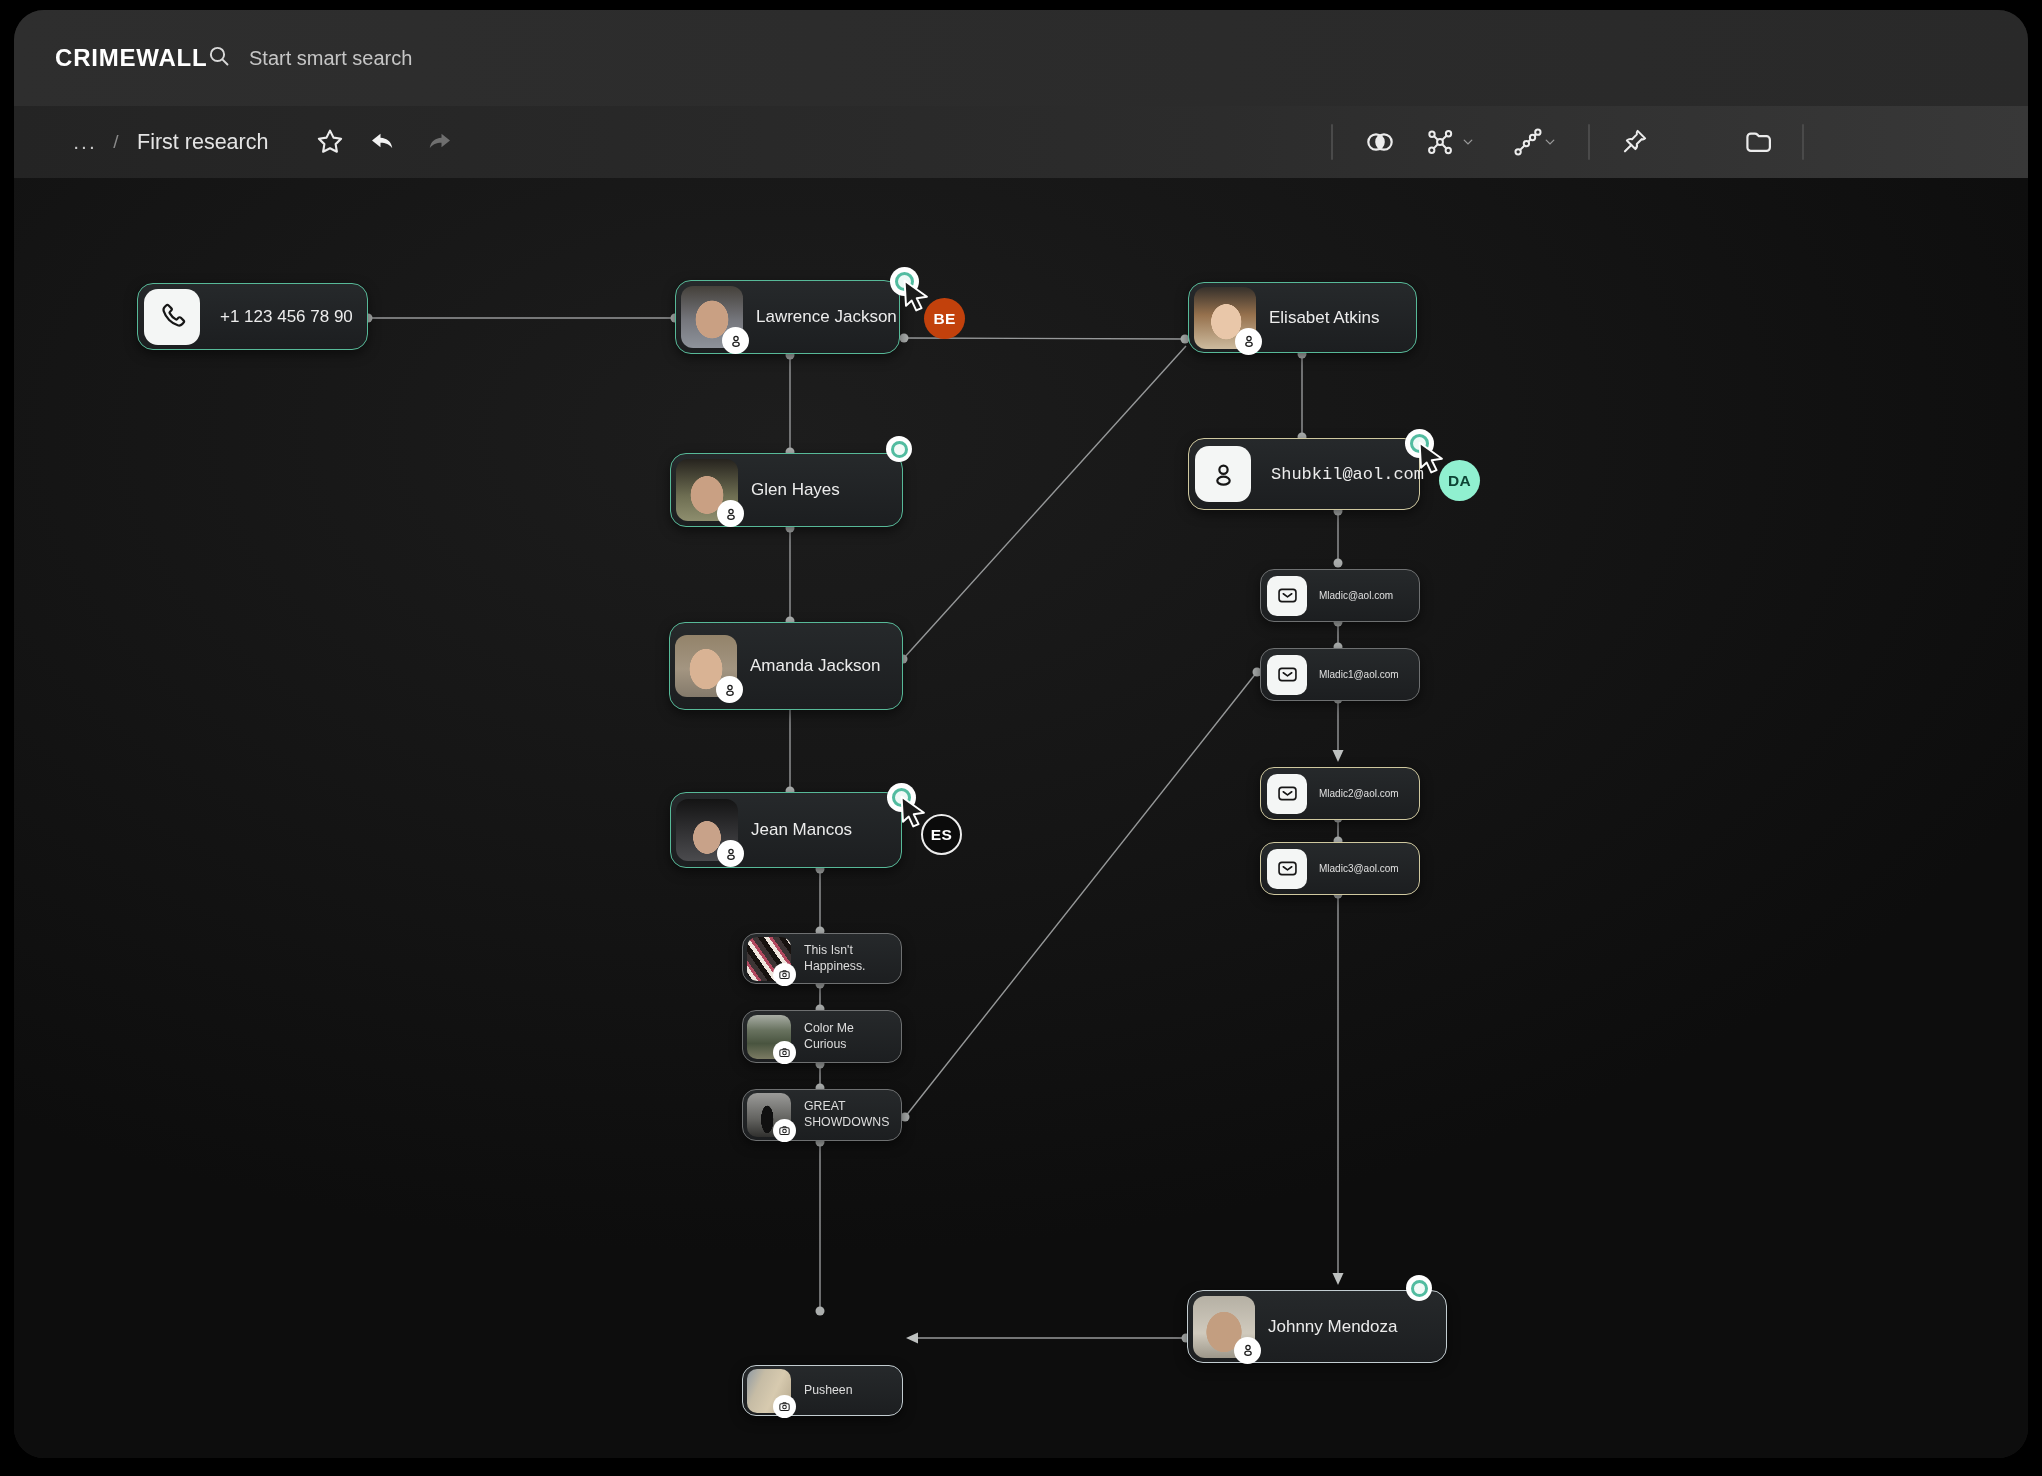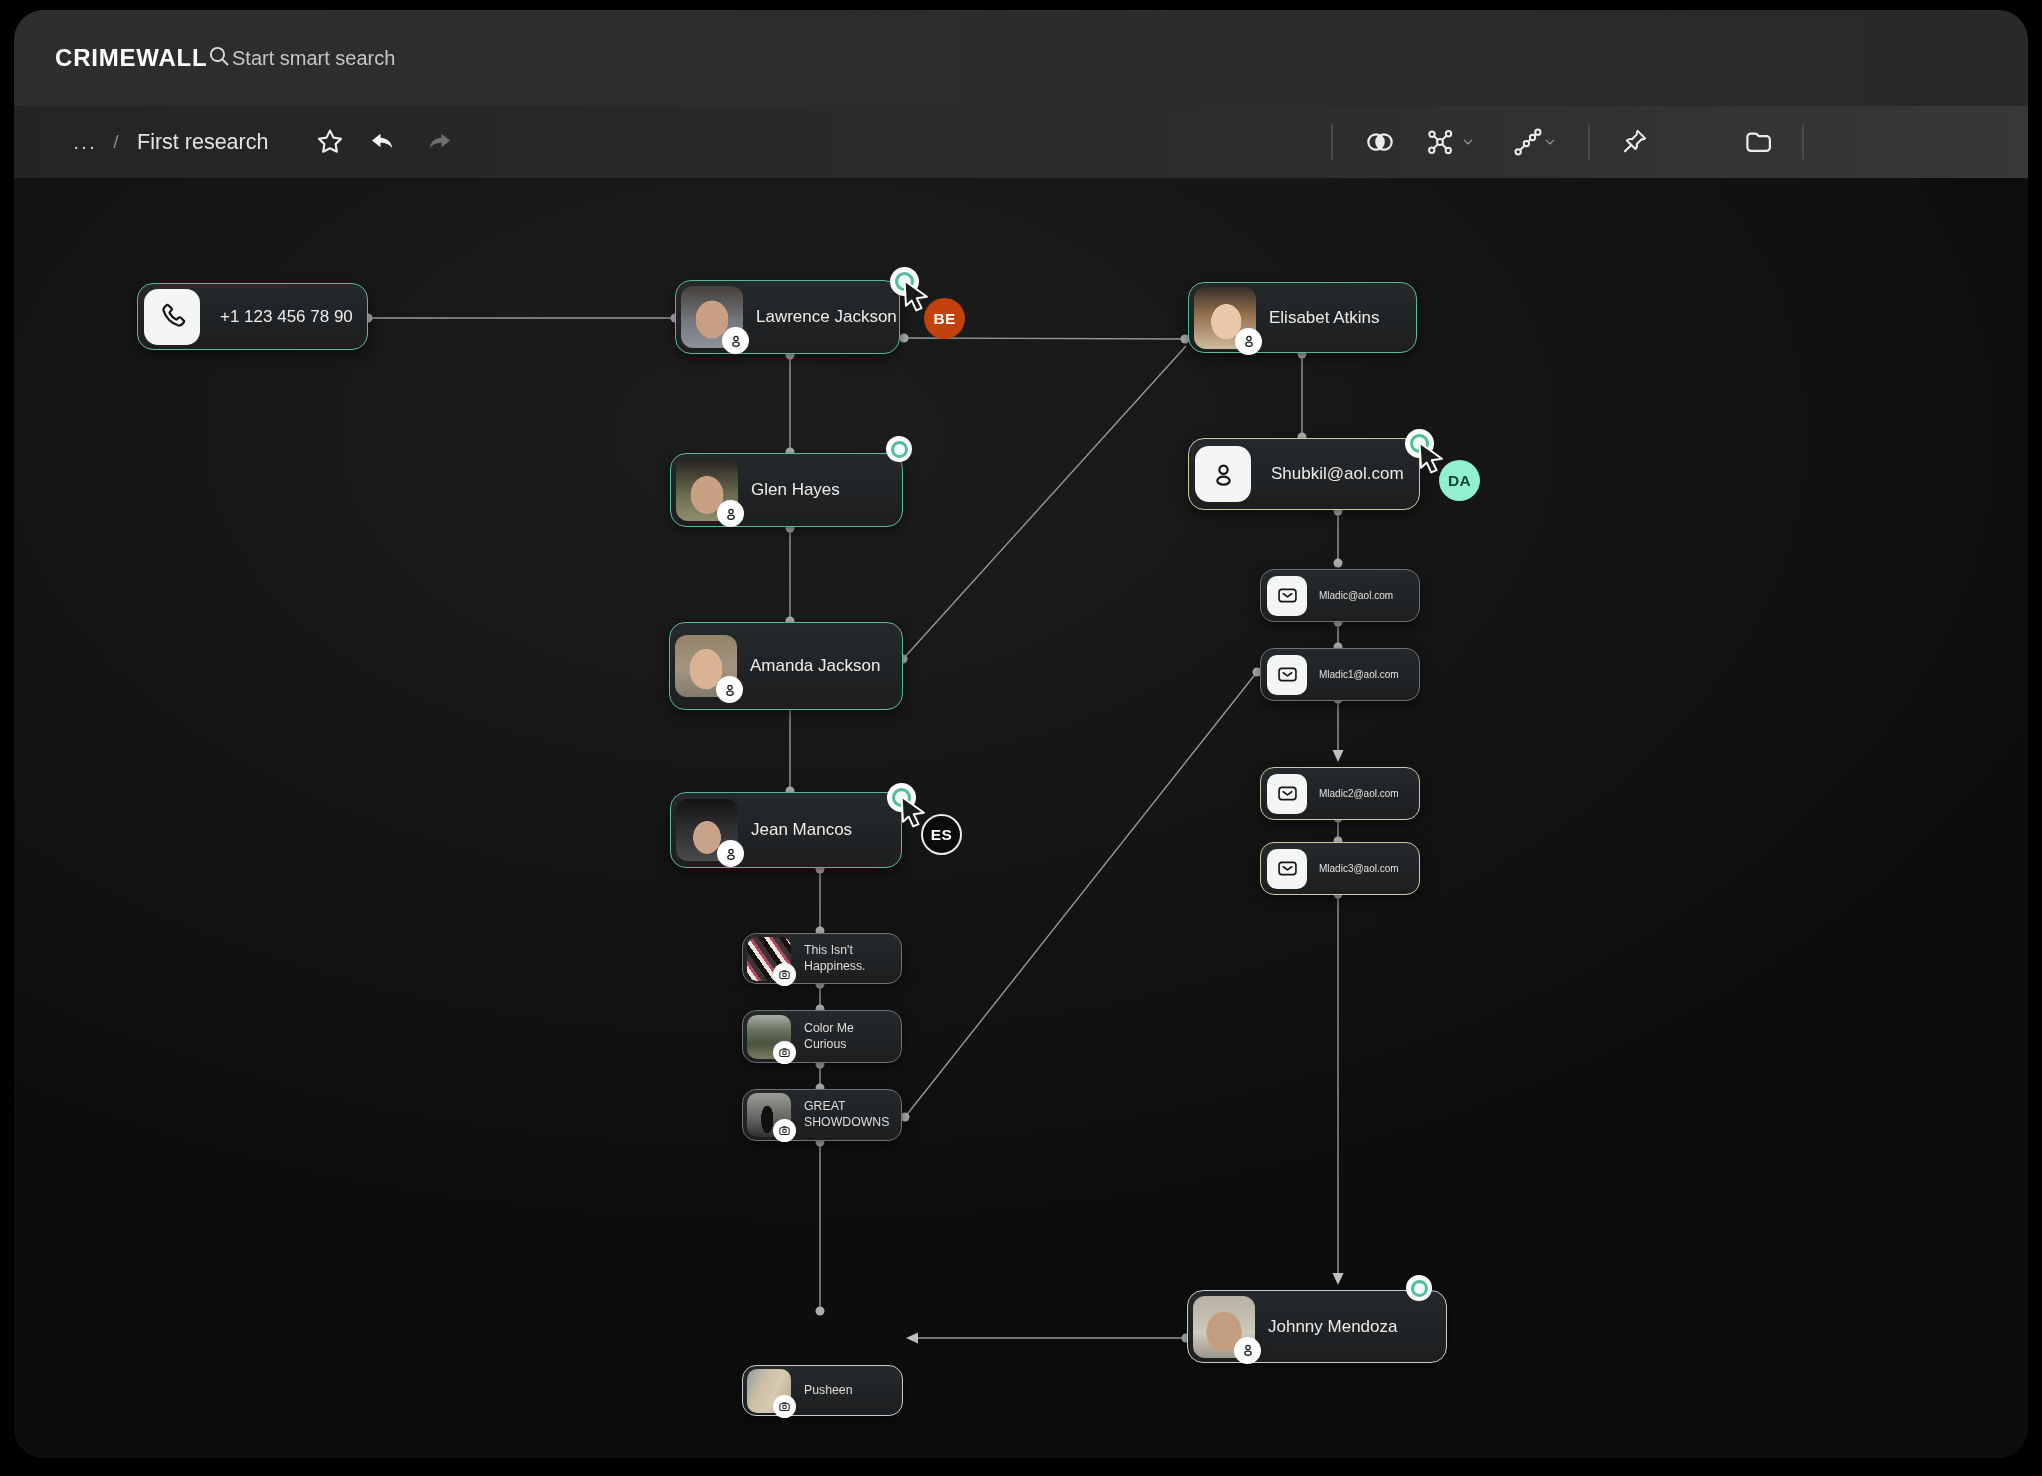--- a/index.html
+++ b/index.html
@@ -11,21 +11,21 @@
   .window { position:absolute; left:14px; top:10px; width:2014px; height:1448px;
             border-radius:30px; overflow:hidden; display:flex; flex-direction:column;
             background:#141414; }
 
   
   .header { height:96px; background:linear-gradient(90deg,#2e2e2e,#292929);
             position:relative; flex:none; }
   .logo { position:absolute; left:41px; top:50%; transform:translateY(-50%);
           font-size:24px; font-weight:800; letter-spacing:.8px; color:#fff; }
   .search { position:absolute; left:192px; top:0; height:100%; display:flex;
-            align-items:center; cursor:text; }
+            align-items:center; gap:17px; cursor:text; }
   .search .s-text { font-size:20px; color:#c6c6c6; }
 
   
   .toolbar { height:72px; background:linear-gradient(90deg,#242424,#2c2c2c 60%,#383838);
              position:relative; flex:none; }
   .tb { position:absolute; top:50%; transform:translate(-50%,-50%); display:flex;
         align-items:center; justify-content:center; }
   .tb-left-title { transform:translateY(-50%); }
   .ellipsis { font-size:21px; color:#c9c9c9; letter-spacing:2px; }
   .slash { font-size:19px; color:#8a8a8a; }
@@ -268,21 +268,21 @@
       <div class="thumb" style="background:radial-gradient(26px 30px at 50% 58%, #c9a083 62%, rgba(201,160,131,0) 64%), linear-gradient(180deg, #26231e 0%, #6e6e52 60%, #8e8e6e 100%)">
       <span class="badge">
           <svg width="16" height="16" viewBox="0 0 24 24" fill="none">
             <circle cx="12" cy="8.3" r="3.2" stroke="#1d1d1d" stroke-width="1.9"></circle>
             <ellipse cx="12" cy="16.8" rx="4.8" ry="3.1" stroke="#1d1d1d" stroke-width="1.9"></ellipse>
           </svg>
         </span>
       </div>
       <div class="nlabel">Glen Hayes</div>
     </div>
-    <div class="node t-account b-cream" style="left: 1188px; top: 438px; width: 232px; height: 72px;">
+    <div class="node t-account b-cream" style="left: 1188px; top: 438px; width: 232px; height: 72px; font-family: Liberation Mono, monospace;">
       <div class="tile ">
         <svg width="31" height="31" viewBox="0 0 24 24" fill="none">
           <circle cx="12" cy="8.3" r="3.2" stroke="#161616" stroke-width="1.7"></circle>
           <ellipse cx="12" cy="16.8" rx="4.8" ry="3.1" stroke="#161616" stroke-width="1.7"></ellipse>
         </svg>
       </div>
       <div class="nlabel">Shubkil@aol.com</div>
     </div>
     <div class="node t-person b-green" style="left: 669px; top: 622px; width: 234px; height: 88px;">
       <div class="thumb" style="background:radial-gradient(26px 32px at 50% 55%, #d9b394 62%, rgba(217,179,148,0) 64%), linear-gradient(180deg, #93836a 0%, #a39581 55%, #847a6b 100%)">

